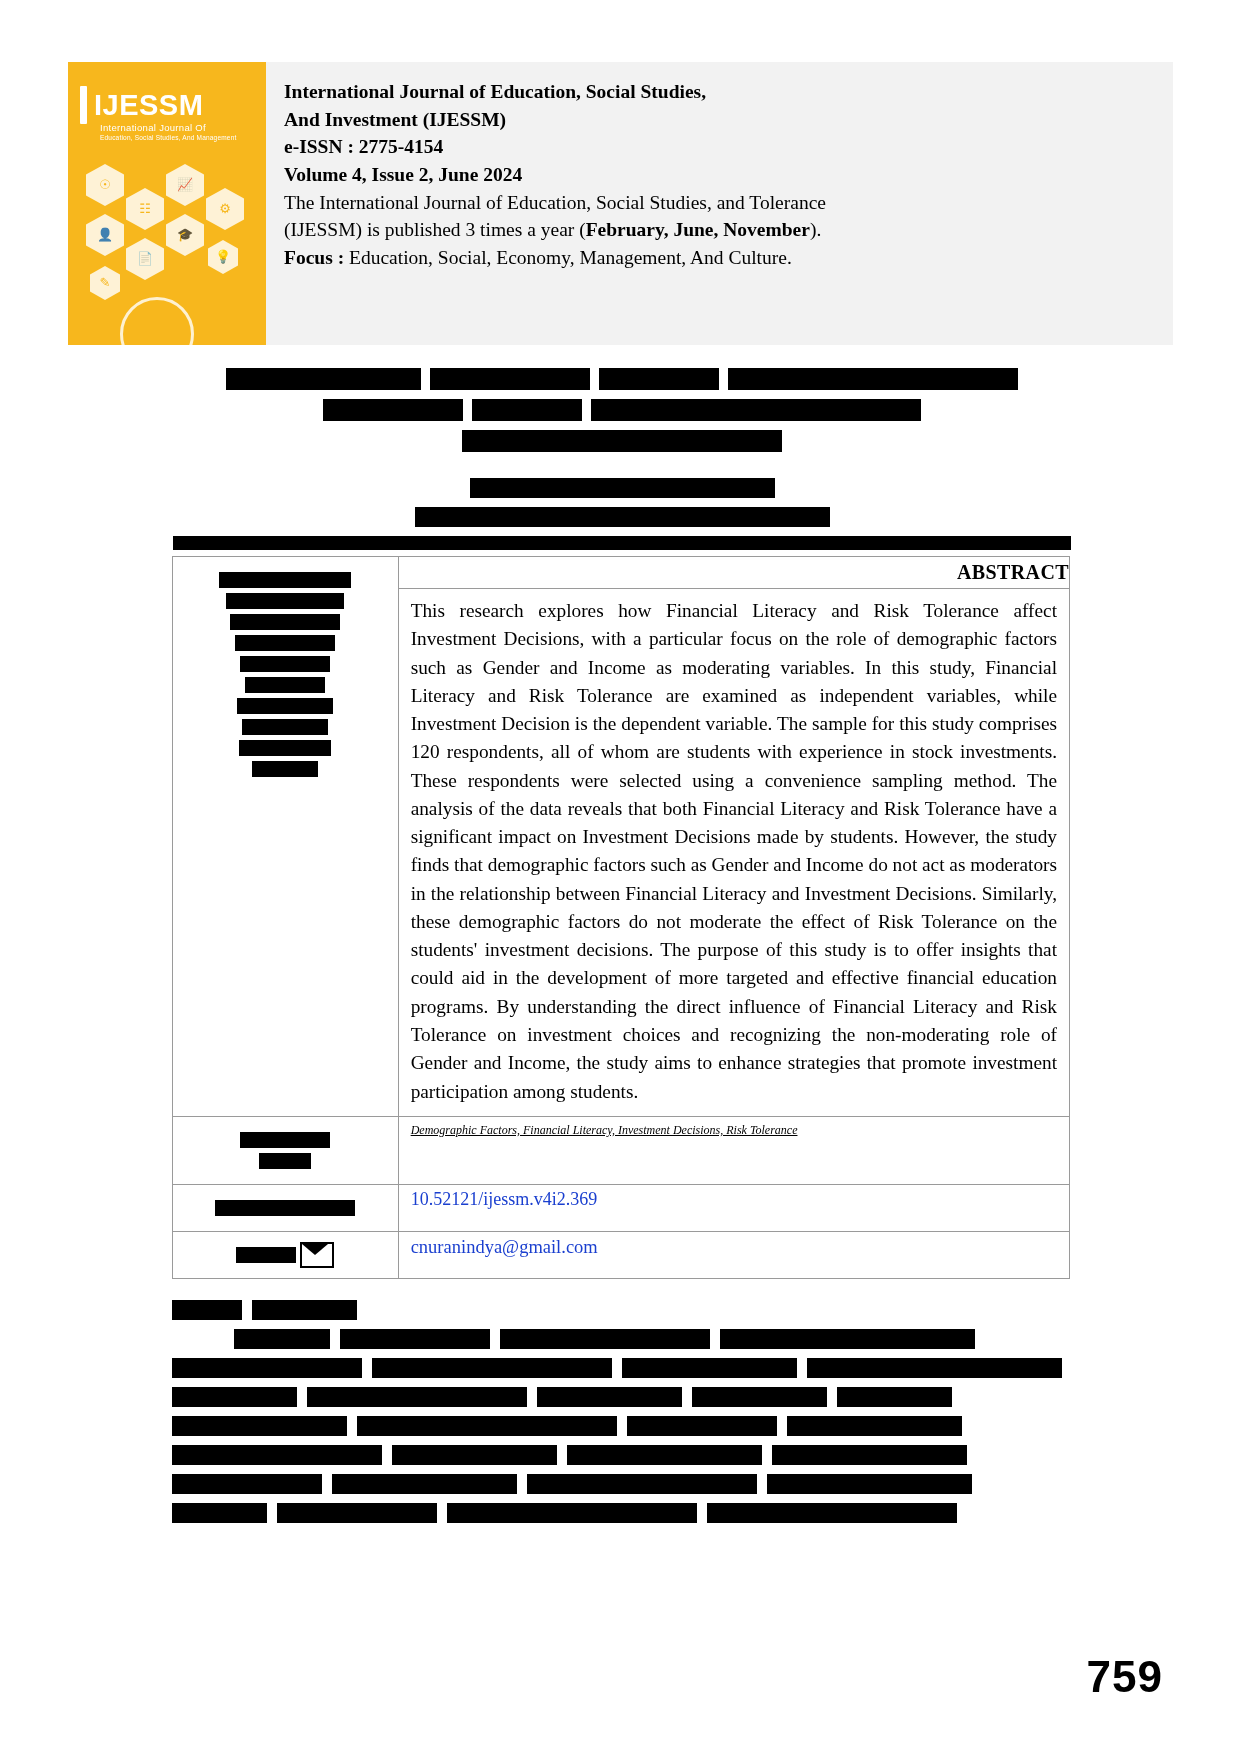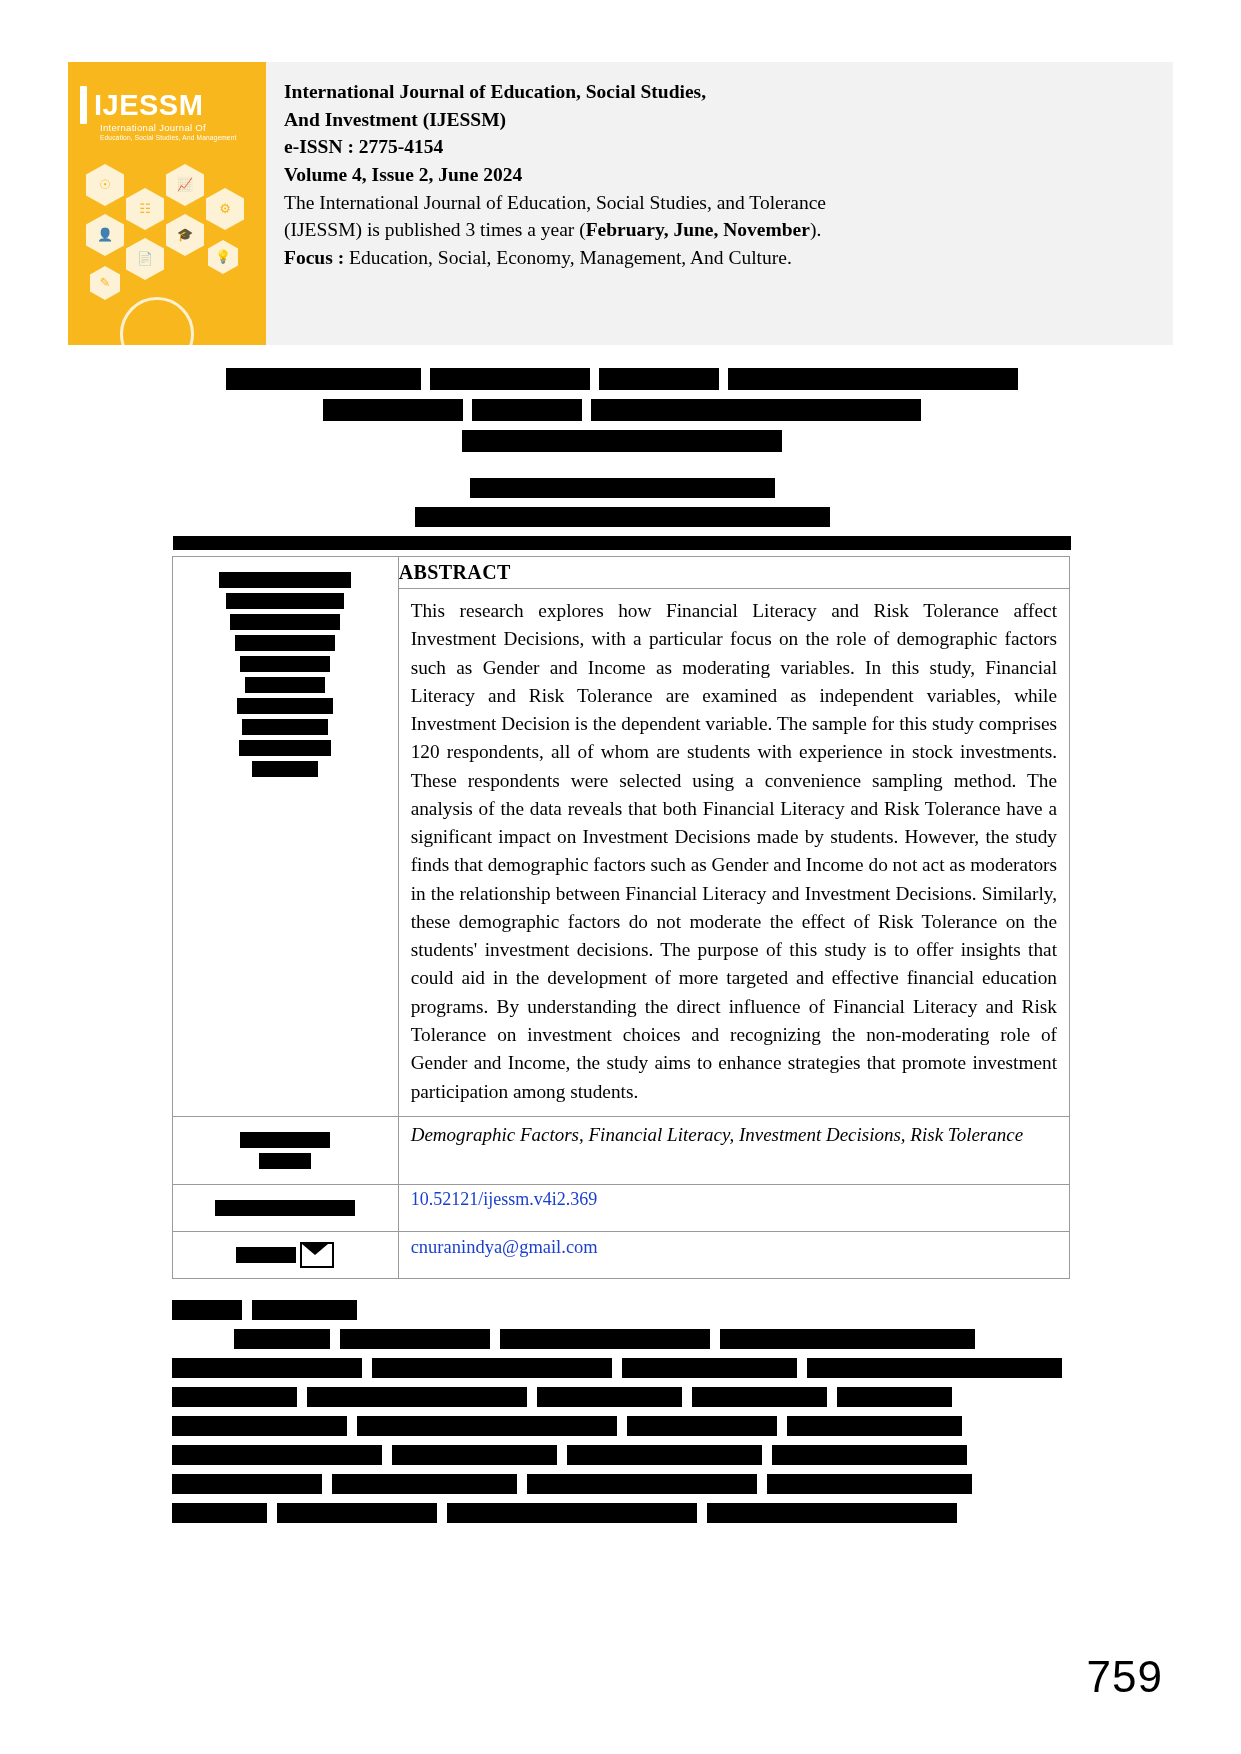--- a/index.html
+++ b/index.html
@@ -160,38 +160,39 @@
     border-collapse: collapse;
   }
   .abs-table td {
     border: 1px solid #9a9a9a;
     vertical-align: top;
     padding: 0;
   }
   .col-left { width: 218px; }
   .col-right { width: 680px; }
   .abstract-head {
-    text-align: left;
+    text-align: right;
     font-weight: bold;
     font-size: 20px;
     padding: 4px 0 4px 0 !important;
     letter-spacing: 0.4px;
   }
   .abstract-body {
     padding: 8px 12px 10px 12px !important;
     font-size: 19.3px;
     line-height: 1.465;
     text-align: justify;
   }
   .keywords-body {
     padding: 5px 12px 6px 12px !important;
-    font-size: 19px;
+    font-size: 12px;
     font-style: italic;
     line-height: 1.35;
     text-align: justify;
+    text-decoration: underline;
   }
   .doi-body {
     padding: 4px 12px 4px 12px !important;
     font-size: 18px;
     color: #1a3fcf;
   }
   .email-body {
     padding: 5px 12px 6px 12px !important;
     font-size: 18.5px;
     color: #1a3fcf;
@@ -236,21 +237,21 @@
   }
   .body-row.indent { padding-left: 62px; }
 
   
   .page-number {
     position: absolute;
     right: 78px;
     bottom: 52px;
     font-size: 44px;
     font-family: "Liberation Sans", sans-serif;
-    font-weight: normal;
+    font-weight: bold;
     letter-spacing: 1px;
   }
 </style>
 </head>
 <body>
 
 <div class="header">
 
   <div class="logo-box">
     <div class="logo-top"></div>

